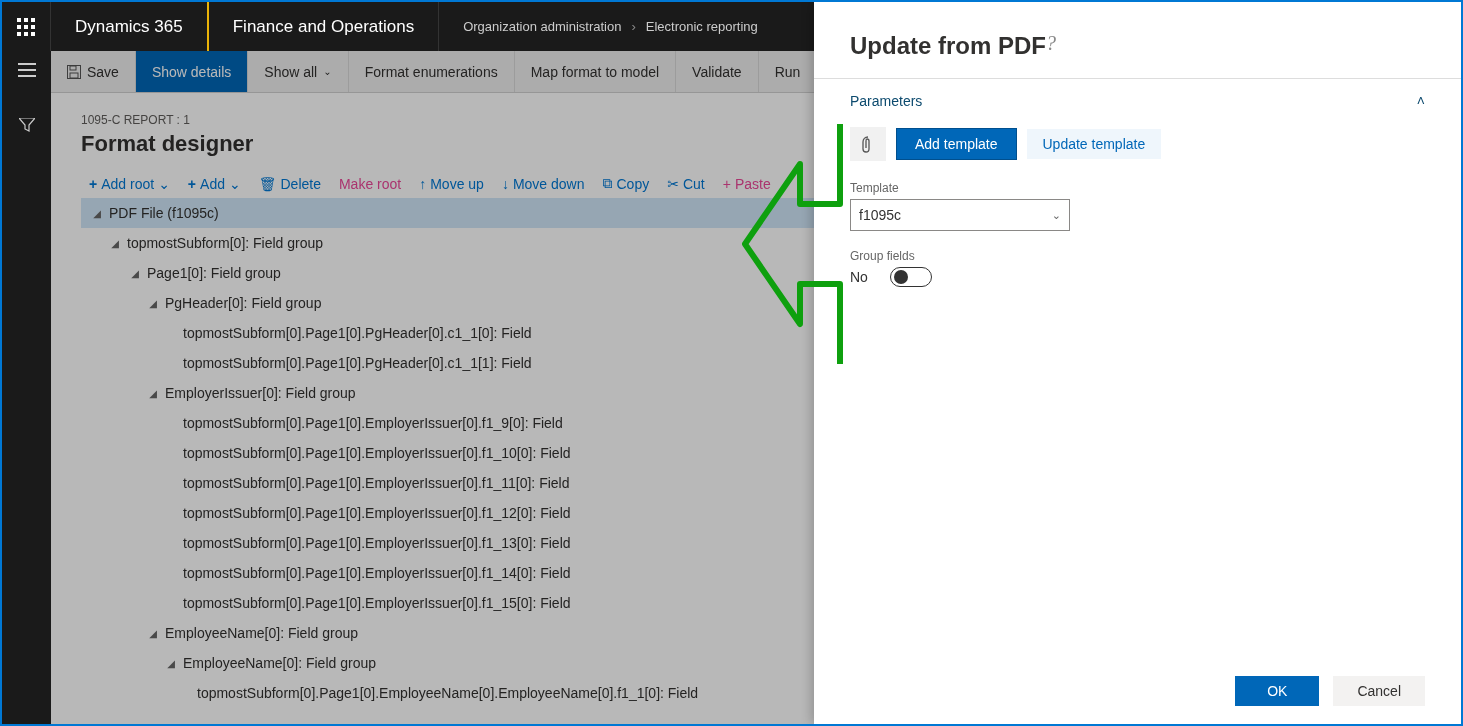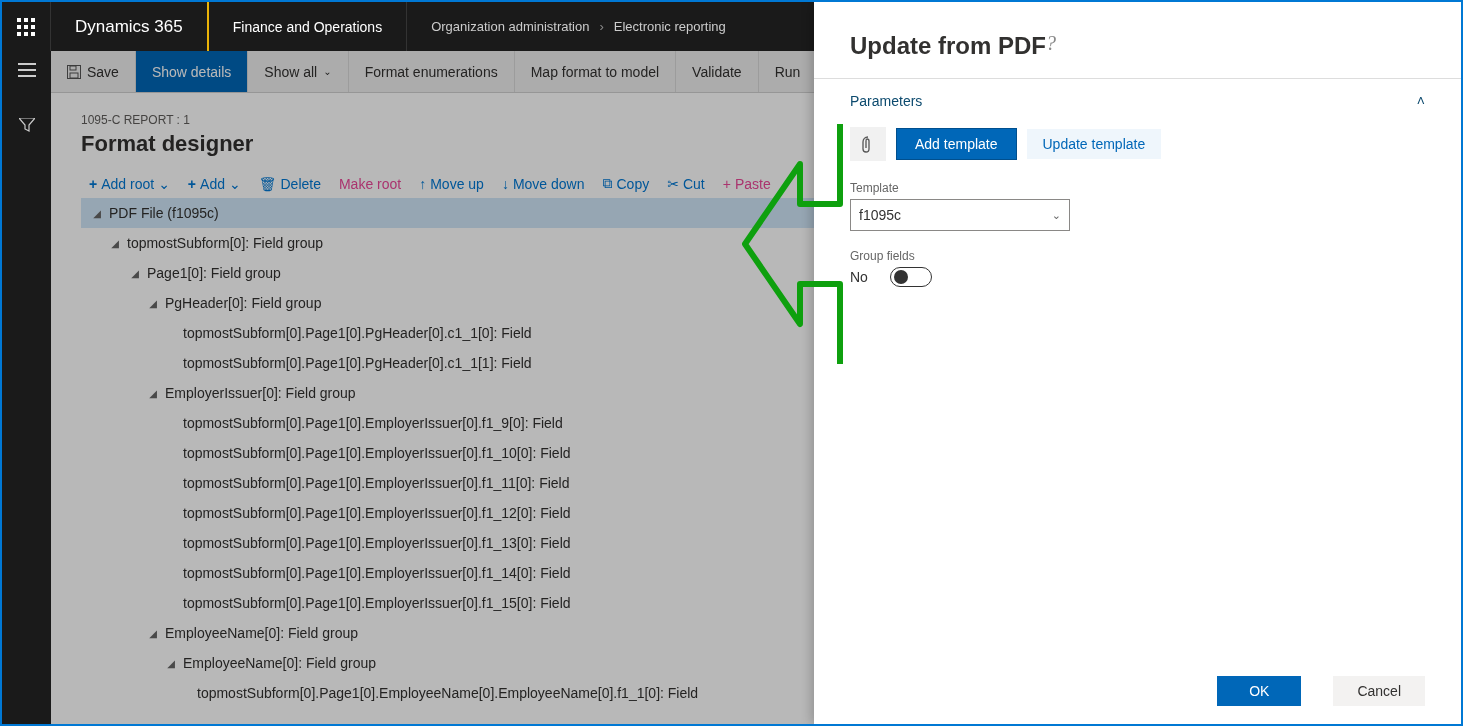--- a/index.html
+++ b/index.html
@@ -3,21 +3,21 @@
 <meta charset="utf-8">
 <style>
   * { box-sizing: border-box; margin: 0; padding: 0; }
   body { font-family: "Segoe UI", Tahoma, sans-serif; font-size: 14px; color: #323130; width: 1463px; height: 726px; overflow: hidden; position: relative; border: 2px solid #0078d4; }
   
   
   .topbar { height: 49px; background: #1a1a1a; color: #fff; display: flex; align-items: stretch; }
   .waffle { width: 49px; display:flex; align-items:center; justify-content:center; border-right: 1px solid #333; cursor: pointer;}
   .waffle svg { width: 18px; height: 18px; }
   .brand { padding: 0 24px; display:flex; align-items:center; font-size: 17px; font-weight:400; border-right: 2px solid #eab308;}
-  .module { padding: 0 24px; display:flex; align-items:center; font-size: 14px; font-weight:400; border-right: 1px solid #333;}
+  .module { padding: 0 24px; display:flex; align-items:center; font-size: 17px; font-weight:400; border-right: 1px solid #333;}
   .breadcrumb { padding: 0 24px; display:flex; align-items:center; font-size: 13px; color: #ccc; gap: 10px;}
   .breadcrumb .chev { color: #888; }
   
   
   .leftrail { width: 49px; background: #1a1a1a; position: absolute; top: 49px; bottom: 0; left: 0; display:flex; flex-direction:column; align-items:center; padding-top: 12px; gap: 24px; }
   .leftrail .railicon { color: #ccc; cursor:pointer; }
   
   
   .actionbar { height: 42px; background: #efefef; border-bottom: 1px solid #d0d0d0; margin-left: 49px; display:flex; align-items:stretch; }
   .actionbar .abtn { padding: 0 16px; display:flex; align-items:center; gap:6px; font-size: 14px; color: #323130; cursor:pointer; border-right: 1px solid #d9d9d9;}
@@ -61,21 +61,21 @@
   .primarybtn { background: #0067b8; color:#fff; border: 1px solid #004f8e; padding: 7px 18px; font-size: 14px; cursor:pointer; }
   .secbtn { background: #eff6fc; color: #0067b8; border: none; padding: 7px 16px; font-size: 14px; cursor:pointer;text-align:center; }
   .fieldlabel { font-size: 12px; color: #666; margin-bottom: 4px;}
   .select { width: 220px; height: 32px; border: 1px solid #8a8886; display:flex; align-items:center; justify-content:space-between; padding: 0 8px; font-size: 14px; color:#333; cursor:pointer; background:#fff;}
   .select .chev { color:#666; font-size:11px;}
   .toggle-row { display:flex; align-items:center; gap: 16px; margin-top:4px;}
   .toggle-label { font-size:14px; color:#333; min-width: 24px;}
   .toggle { width: 42px; height: 20px; border: 1px solid #333; border-radius: 10px; background:#fff; position:relative; cursor:pointer;}
   .toggle .knob { width: 14px; height:14px; background:#333; border-radius:50%; position:absolute; top: 2px; left: 3px;}
   
-  .panel .footer { position:absolute; bottom: 18px; right: 36px; display:flex; gap: 32px;}
+  .panel .footer { position:absolute; bottom: 18px; right: 36px; display:flex; gap: 14px;}
   .okbtn { background:#0067b8; color:#fff; border:none; padding: 7px 32px; font-size:14px; cursor:pointer;}
   .cancelbtn { background:#f3f2f1; color:#323130; border:none; padding: 7px 24px; font-size:14px; cursor:pointer;}
   
   
   .greenarrow { position:absolute; top: 112px; left: 738px; z-index: 20; pointer-events:none;}
 </style>
 </head>
 <body>
 
 <div class="topbar">

